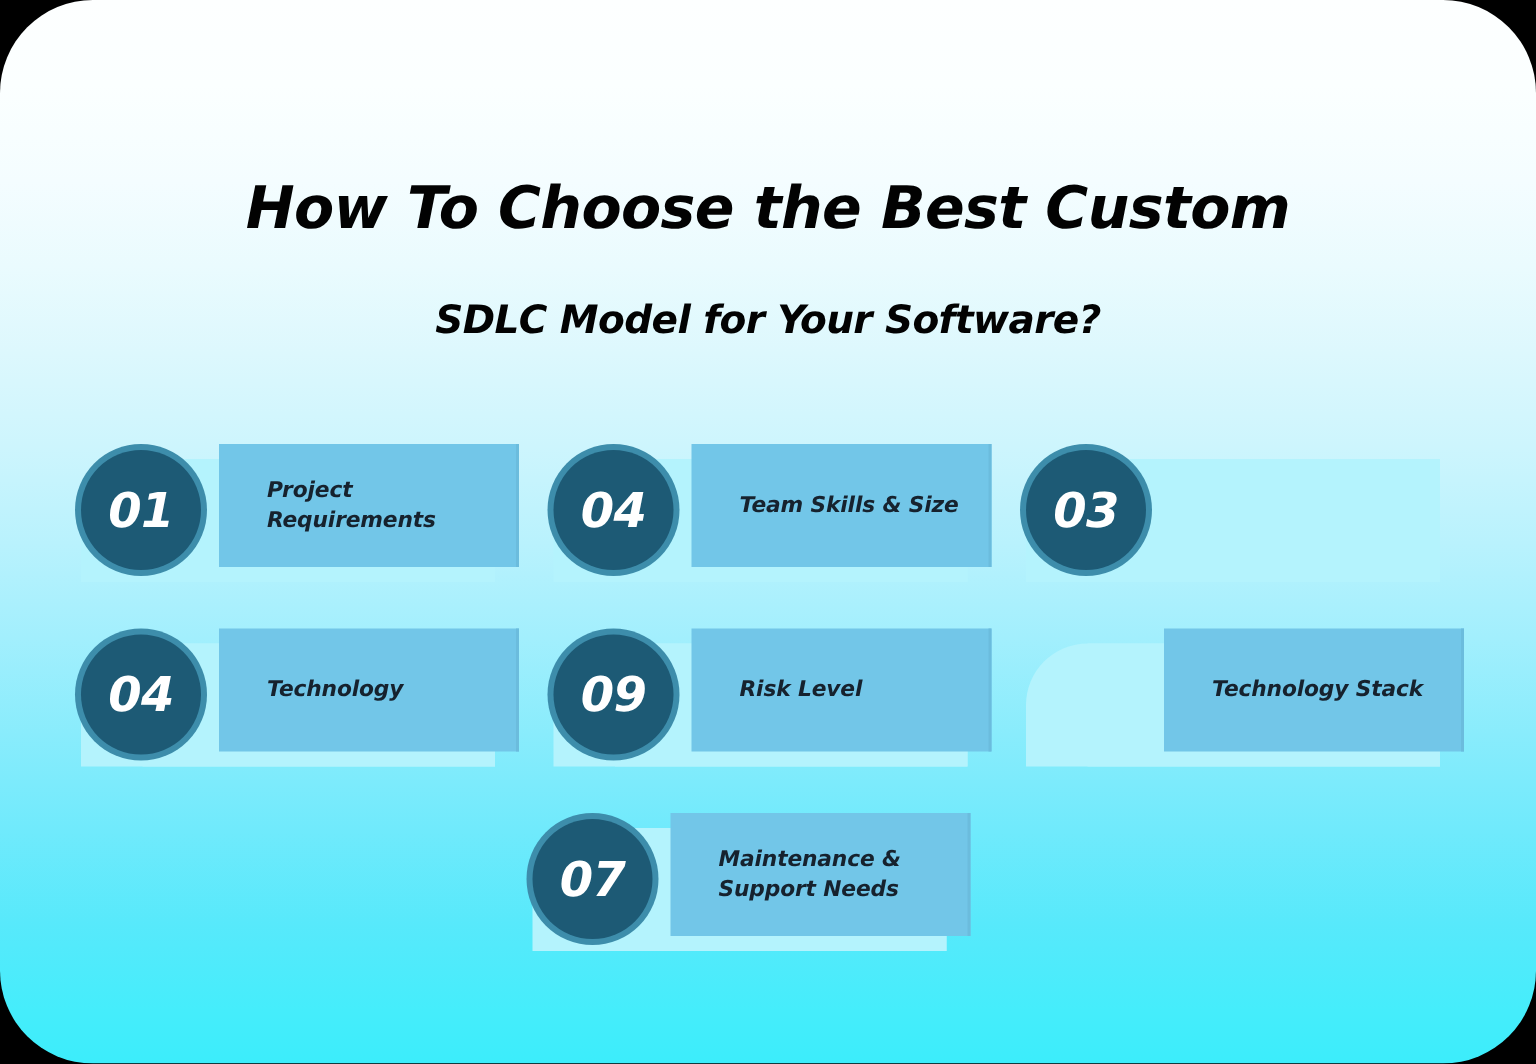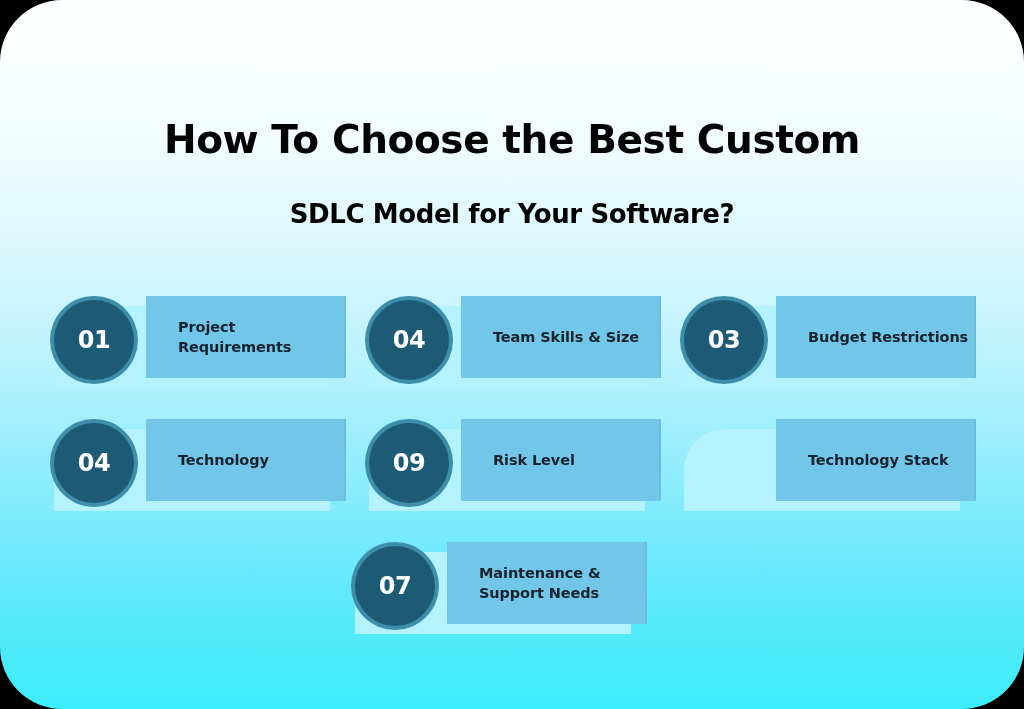--- a/index.html
+++ b/index.html
@@ -23,20 +23,21 @@
         #ddf8fd  33%,
         #cdf5fd  42%,
         #b9f2fd  51%,
         #a2effd  60%,
         #89ecfc  69%,
         #70eafc  78%,
         #57e9fb  87%,
         #45edfb  95%,
         #3cedfb 100%);
     font-family:"Liberation Sans", sans-serif;
+    font-style:italic;
   }
 
   
   #title {
     position:absolute;
     left:0; top:102px;
     width:1024px;
     text-align:center;
     color:#020202;
     font-family:"DejaVu Sans", sans-serif;
@@ -126,21 +127,21 @@
     background:#1d5a75;
     box-shadow:0 0 0 4px #3d8dab;
     display:flex;
     align-items:center;
     justify-content:center;
   }
   .card .badge-num {
     color:#ffffff;
     font-family:"DejaVu Sans", sans-serif;
     font-weight:700;
-    font-size:24px;
+    font-size:32px;
     letter-spacing:-0.5px;
     line-height:1;
   }
 </style>
 </head>
 <body>
 
 <div id="canvas">
 
   <div id="title">
@@ -170,23 +171,20 @@
             <div class="bar-label">Team Skills &amp; Size</div>
           </div>
           <div class="badge">
             <span class="badge-num">04</span>
           </div>
         </div>
       </div>
       <div class="col">
         <div class="card">
           <div class="halo"></div>
-          <div class="bar">
-            <div class="bar-label">Budget Restrictions</div>
-          </div>
           <div class="badge">
             <span class="badge-num">03</span>
           </div>
         </div>
       </div>
     </div>
 
     <div class="row">
       <div class="col">
         <div class="card">

